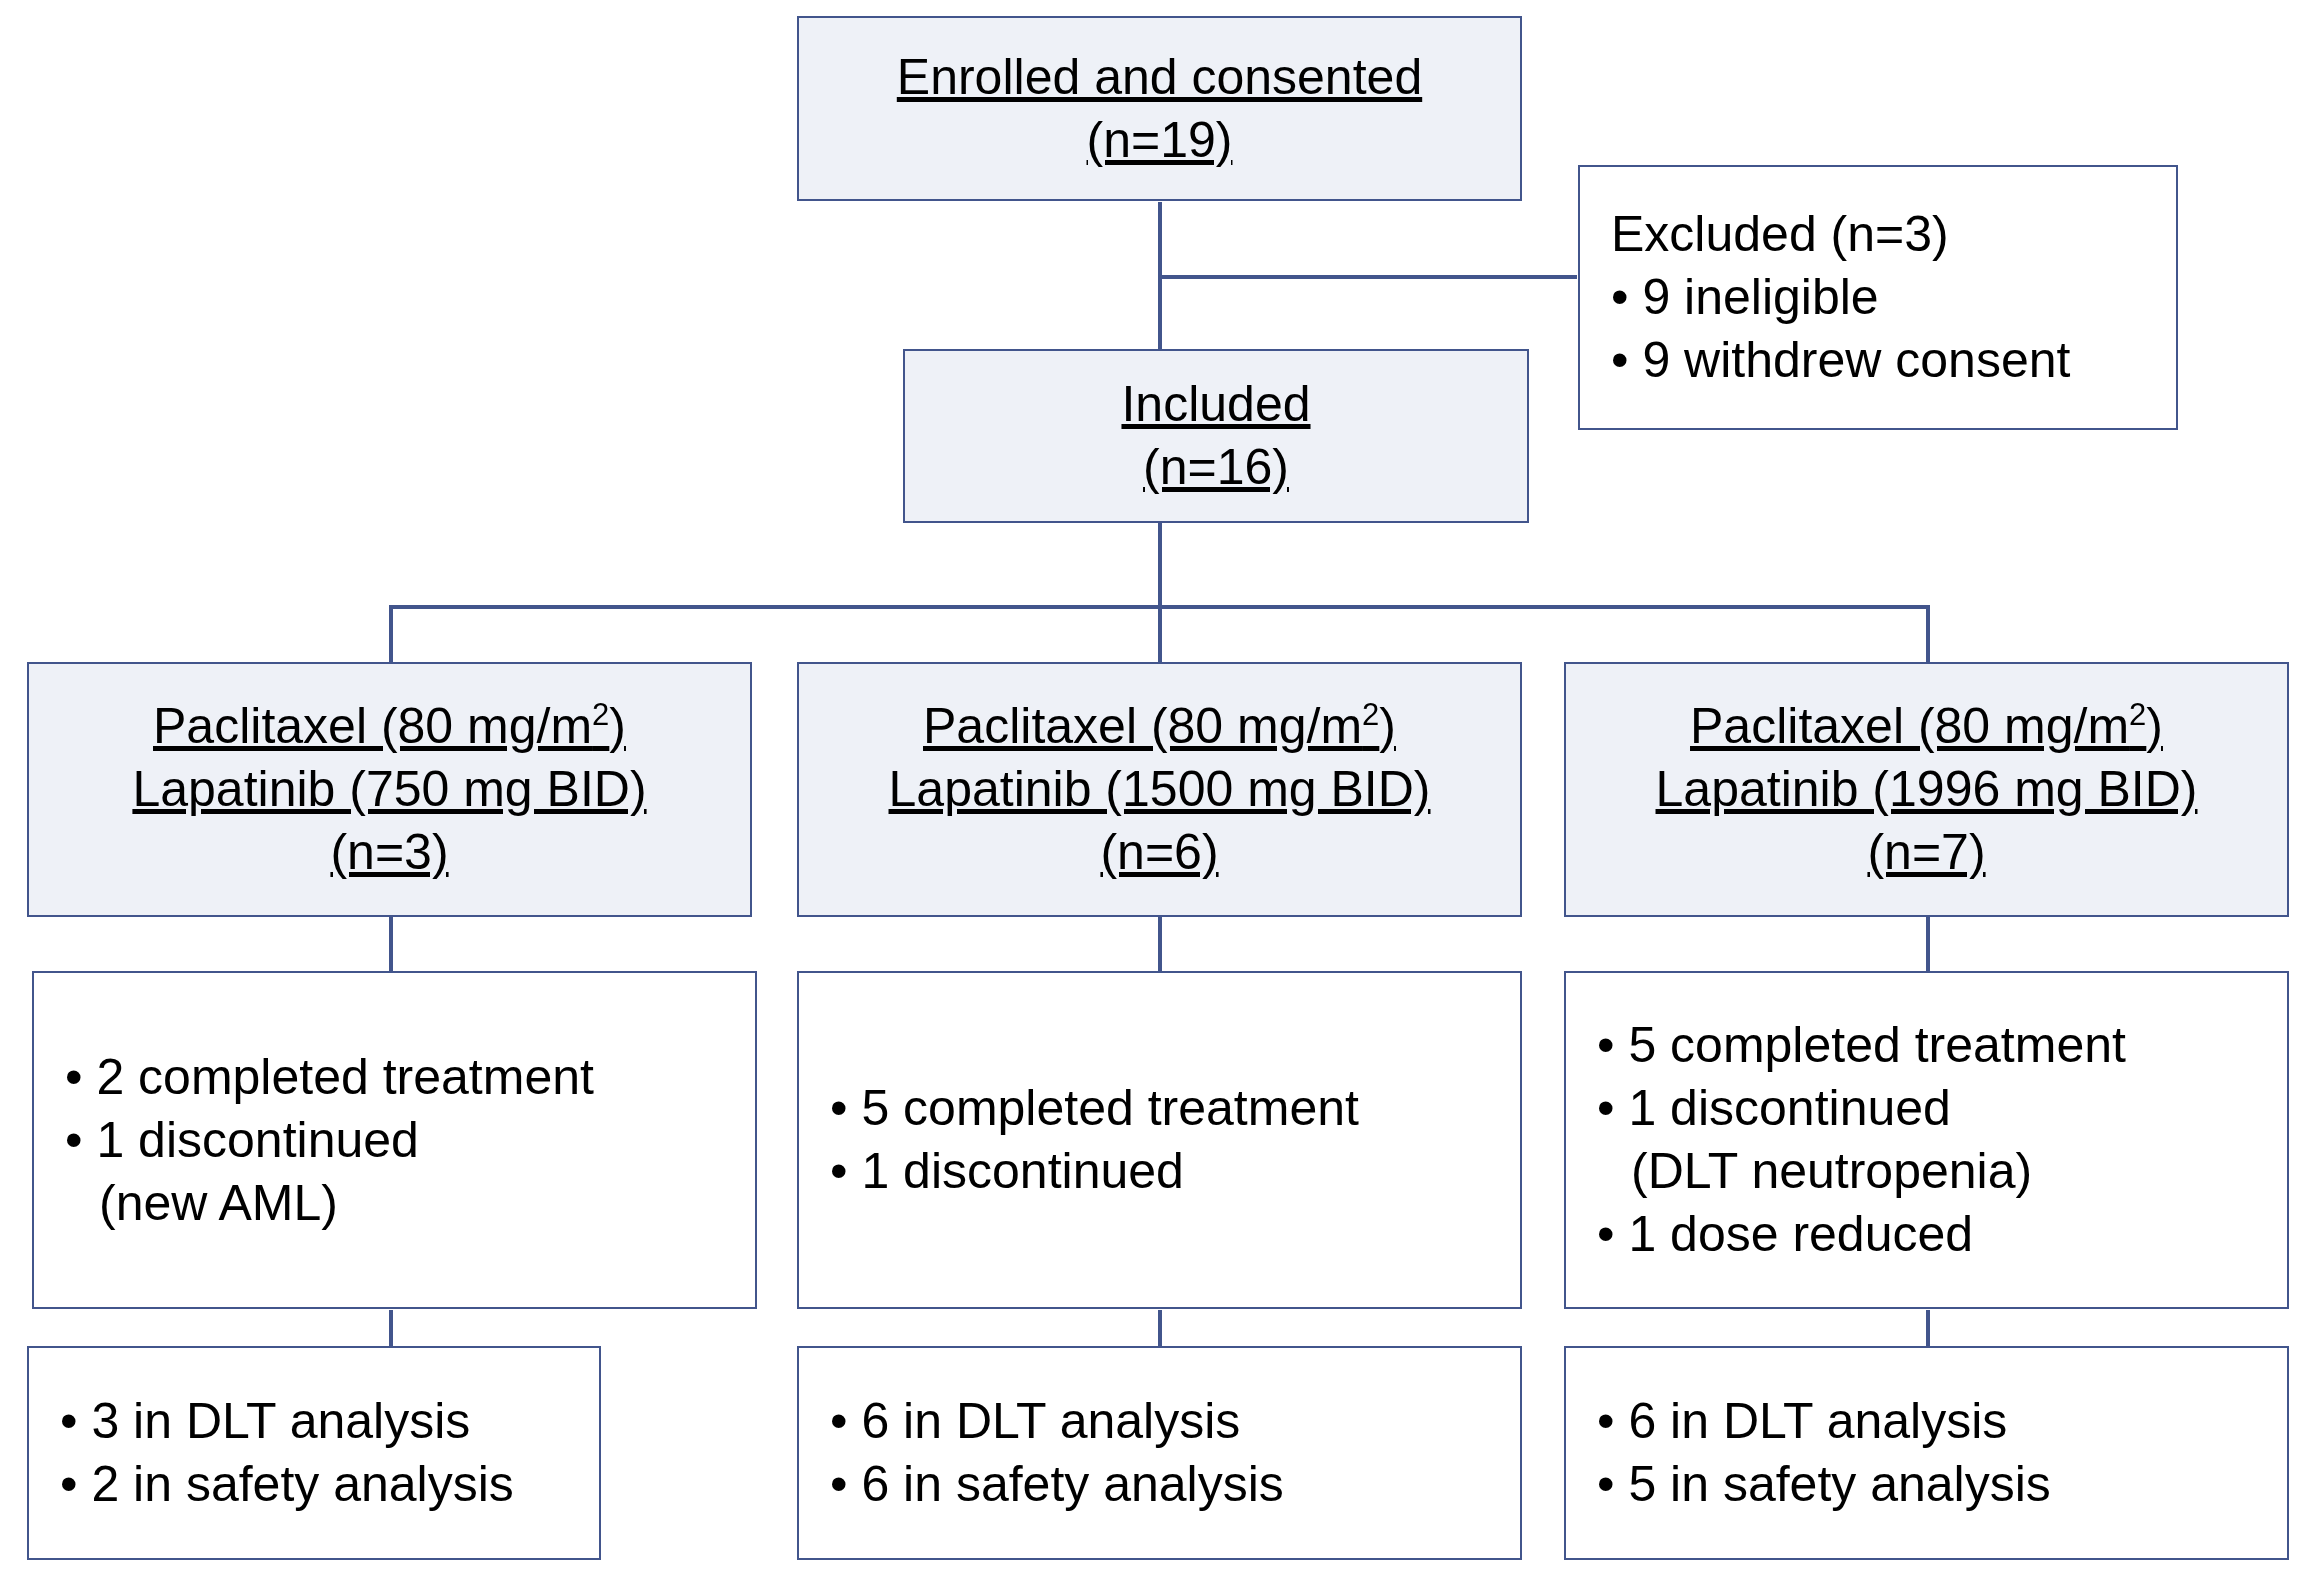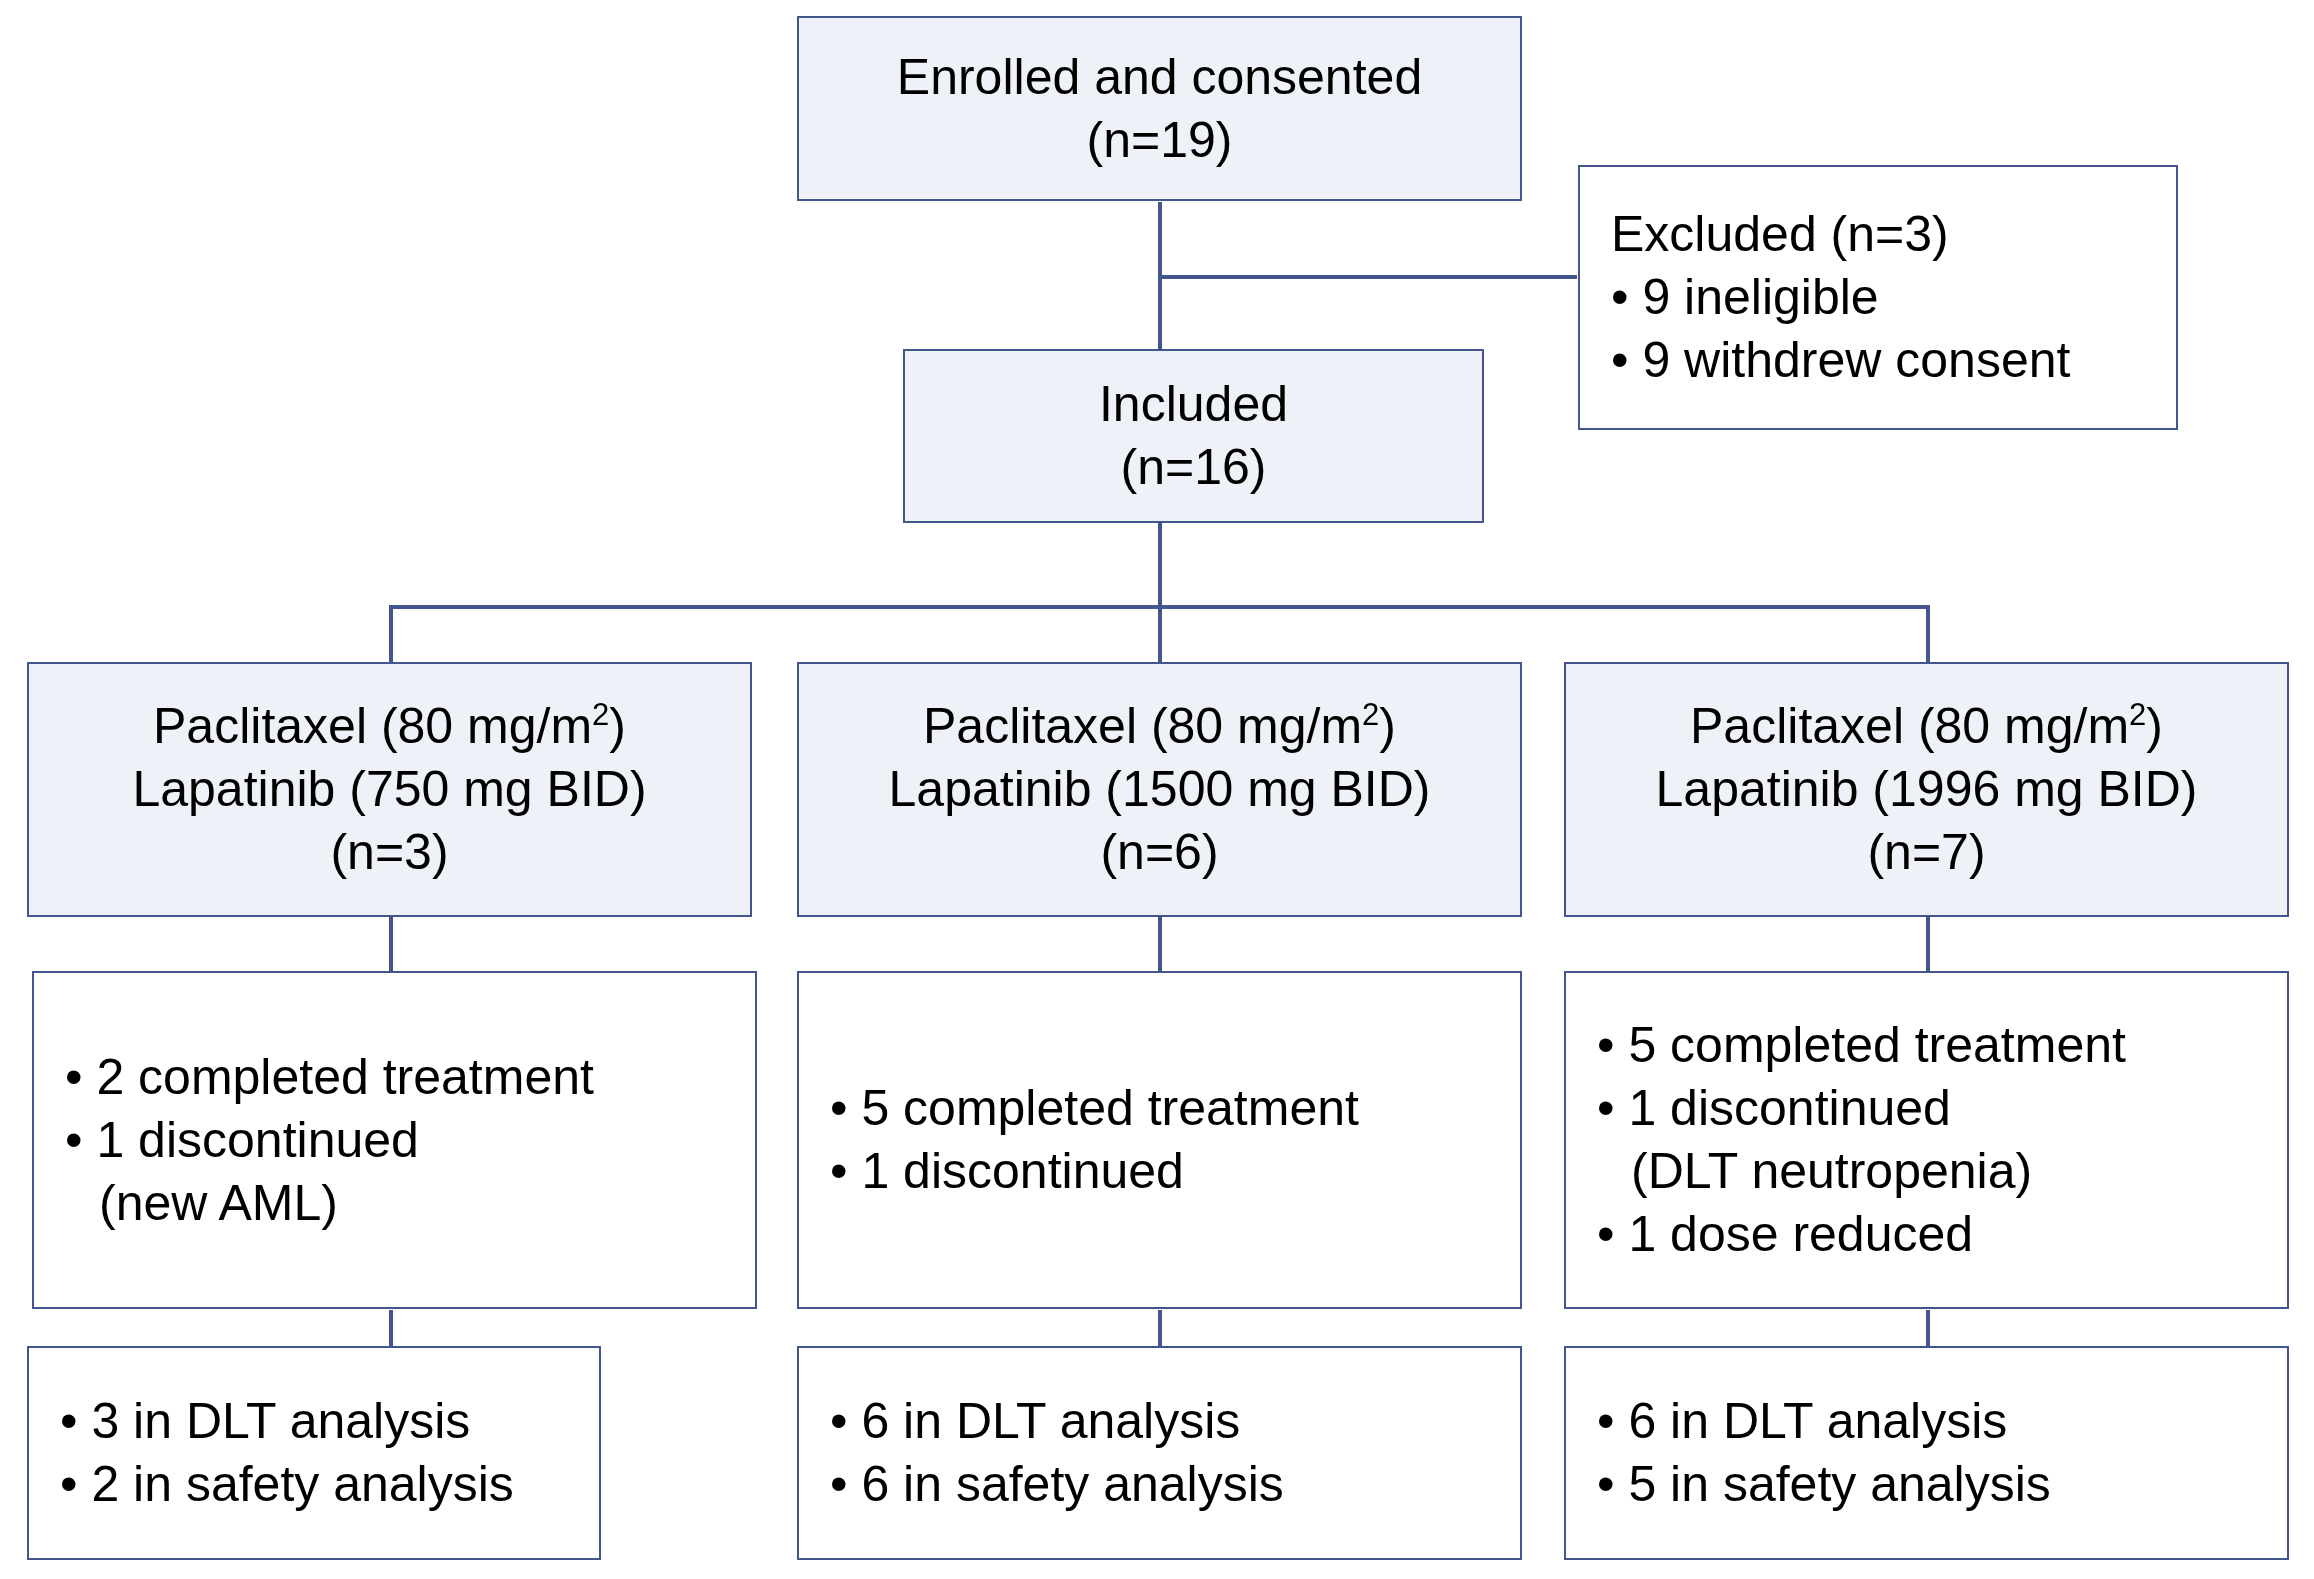--- a/index.html
+++ b/index.html
@@ -30,20 +30,21 @@
   }
   .box.filled {
     background: #eef1f7;
   }
   .box.plain {
     background: #ffffff;
   }
   .box.center {
     align-items: center;
     text-align: right;
+    text-decoration: underline;
   }
   .box.left {
     align-items: flex-start;
     text-align: left;
     padding-left: 31px;
     padding-right: 12px;
   }
   .line {
     position: absolute;
     background: #42558c;
@@ -90,21 +91,21 @@
     <span class="lbl">Enrolled and consented</span>
     <span class="lbl">(n=19)</span>
   </div>
 
   <div class="box plain left" style="left:1578px; top:165px; width:600px; height:265px;">
     <span class="lbl">Excluded (n=3)</span>
     <span class="bullet">• 9 ineligible</span>
     <span class="bullet">• 9 withdrew consent</span>
   </div>
 
-  <div class="box filled center" style="left:903px; top:349px; width:581px; height:174px;">
+  <div class="box filled center" style="left:903px; top:349px; width:626px; height:174px;">
     <span class="lbl">Included</span>
     <span class="lbl">(n=16)</span>
   </div>
 
   <div class="box filled center" style="left:27px; top:662px; width:725px; height:255px;">
     <span class="lbl"><span>Paclitaxel (80 mg/m</span><sup>2</sup><span>)</span></span>
     <span class="lbl">Lapatinib (750 mg BID)</span>
     <span class="lbl">(n=3)</span>
   </div>
 

